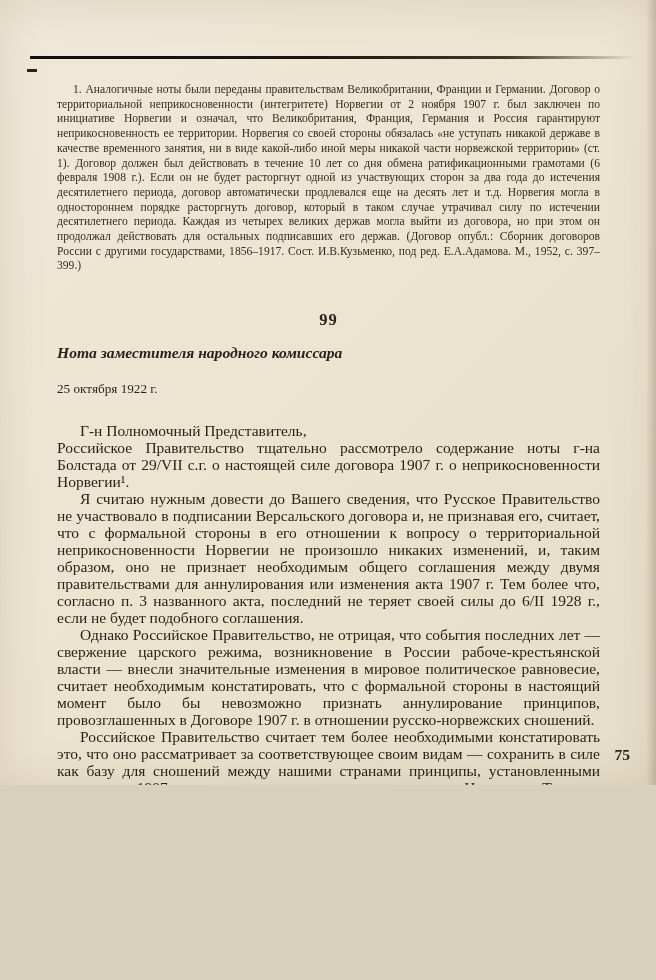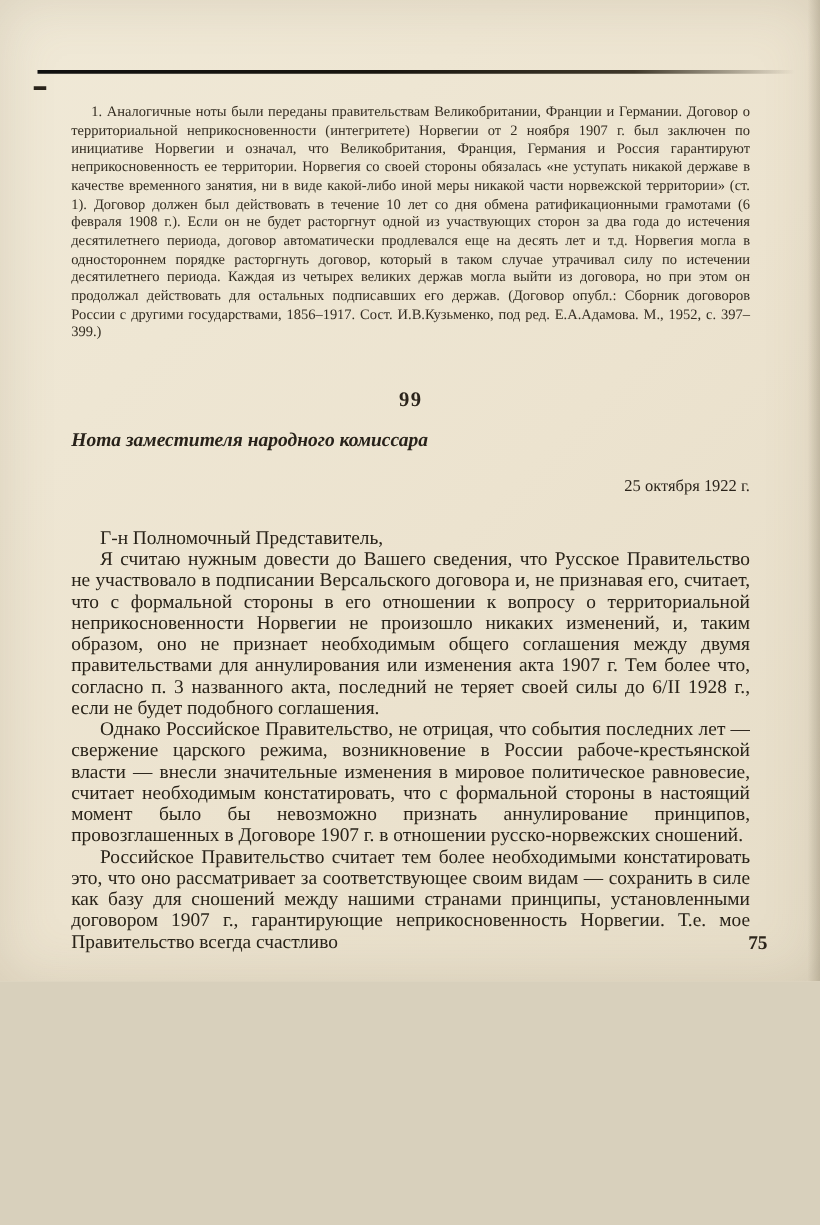--- a/index.html
+++ b/index.html
@@ -53,36 +53,35 @@
     font-weight: bold;
     font-style: italic;
     font-size: 15.6px;
     line-height: 23px;
     margin-top: 11px;
     color: #28221a;
   }
   .doc-date {
     font-size: 13.2px;
     margin-top: 17px;
-    text-align: right;
   }
   .body-text {
     margin-top: 25px;
     font-size: 15.5px;
     line-height: 17px;
     text-align: justify;
     hyphens: auto;
     color: #292319;
   }
   .body-text p { margin: 0; }
   p.indent { text-indent: 23px; }
   p.no-indent { text-indent: 0; }
   .page-number {
     position: absolute;
-    right: 42px; bottom: 21px;
+    right: 26px; bottom: 21px;
     font-size: 15.5px;
     font-weight: bold;
     color: #2b241b;
   }
 </style>
 </head>
 <body>
 
 <div class="page">
 
@@ -96,20 +95,21 @@
     <div class="doc-number">99</div>
 
     <div class="doc-title">
       <div>Нота заместителя народного комиссара</div>
     </div>
 
     <div class="doc-date">25 октября 1922 г.</div>
 
     <div class="body-text">
       <p class="indent">Г-н Полномочный Представитель,</p>
+      <p class="no-indent">Российское Правительство тщательно рассмотрело содержание ноты г-на Болстада от 29/VII с.г. о настоящей силе договора 1907 г. о неприкосновенности Норвегии¹.</p>
       <p class="indent">Я считаю нужным довести до Вашего сведения, что Русское Правительство не участвовало в подписании Версальского договора и, не признавая его, считает, что с формальной стороны в его отношении к вопросу о территориальной неприкосновенности Норвегии не произошло никаких изменений, и, таким образом, оно не признает необходимым общего соглашения между двумя правительствами для аннулирования или изменения акта 1907 г. Тем более что, согласно п. 3 названного акта, последний не теряет своей силы до 6/II 1928 г., если не будет подобного соглашения.</p>
       <p class="indent">Однако Российское Правительство, не отрицая, что события последних лет — свержение царского режима, возникновение в России рабоче-крестьянской власти — внесли значительные изменения в мировое политическое равновесие, считает необходимым констатировать, что с формальной стороны в настоящий момент было бы невозможно признать аннулирование принципов, провозглашенных в Договоре 1907 г. в отношении русско-норвежских сношений.</p>
       <p class="indent">Российское Правительство считает тем более необходимыми констатировать это, что оно рассматривает за соответствующее своим видам — сохранить в силе как базу для сношений между нашими странами принципы, установленными договором 1907 г., гарантирующие неприкосновенность Норвегии. Т.е. мое Правительство всегда счастливо</p>
     </div>
 
   </div>
 
   <div class="page-number">75</div>
 
 </div>

